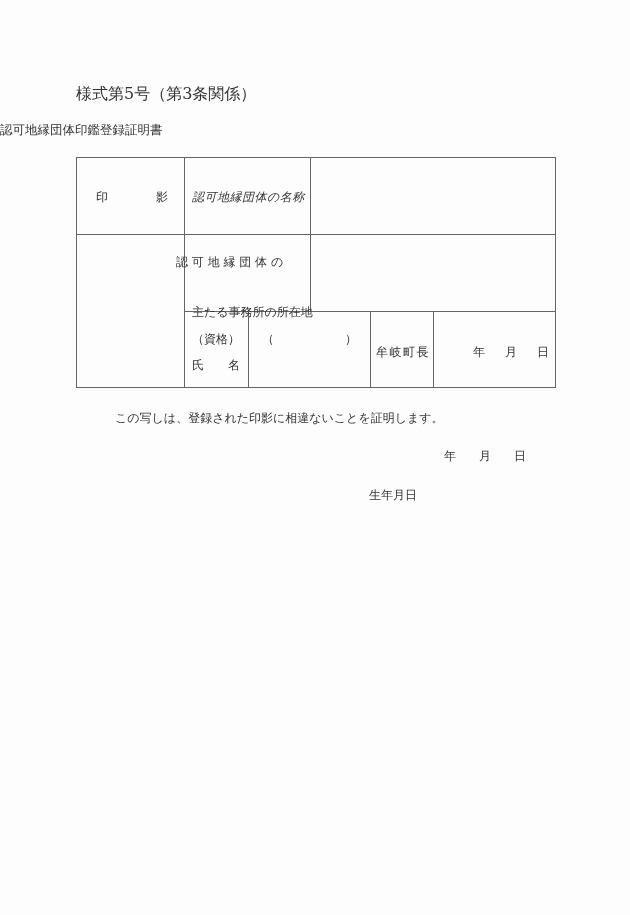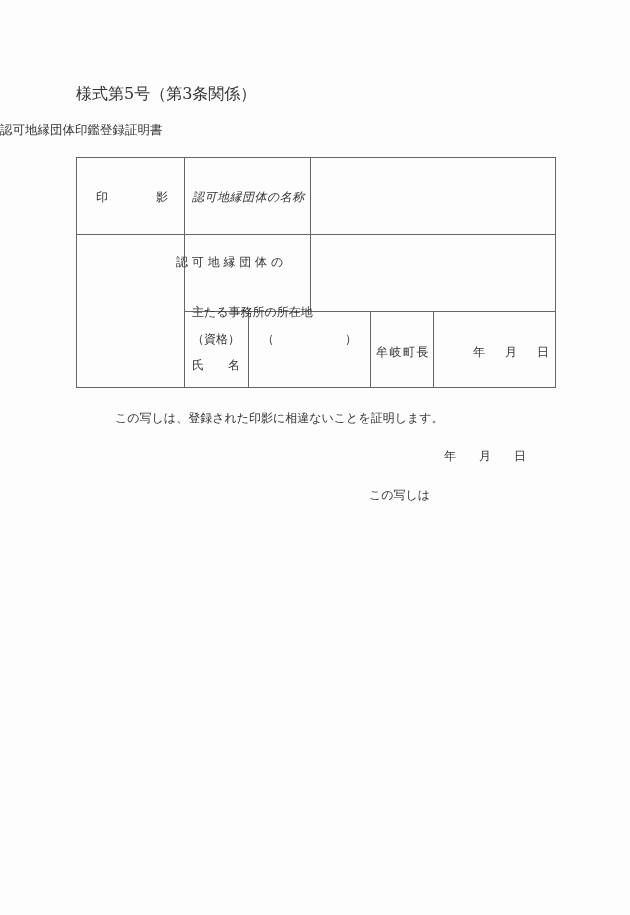--- a/index.html
+++ b/index.html
@@ -71,13 +71,13 @@
 </div>
 
 <div id="statement" class="abs">この写しは、登録された印影に相違ないことを証明します。</div>
 
 <div id="issue-date" class="abs spread" style="width:82px;">
   <span>年</span>
   <span>月</span>
   <span>日</span>
 </div>
 
-<div id="issuer" class="abs">この写しは</div>
+<div id="issuer" class="abs">生年月日</div>
 
 </body></html>

